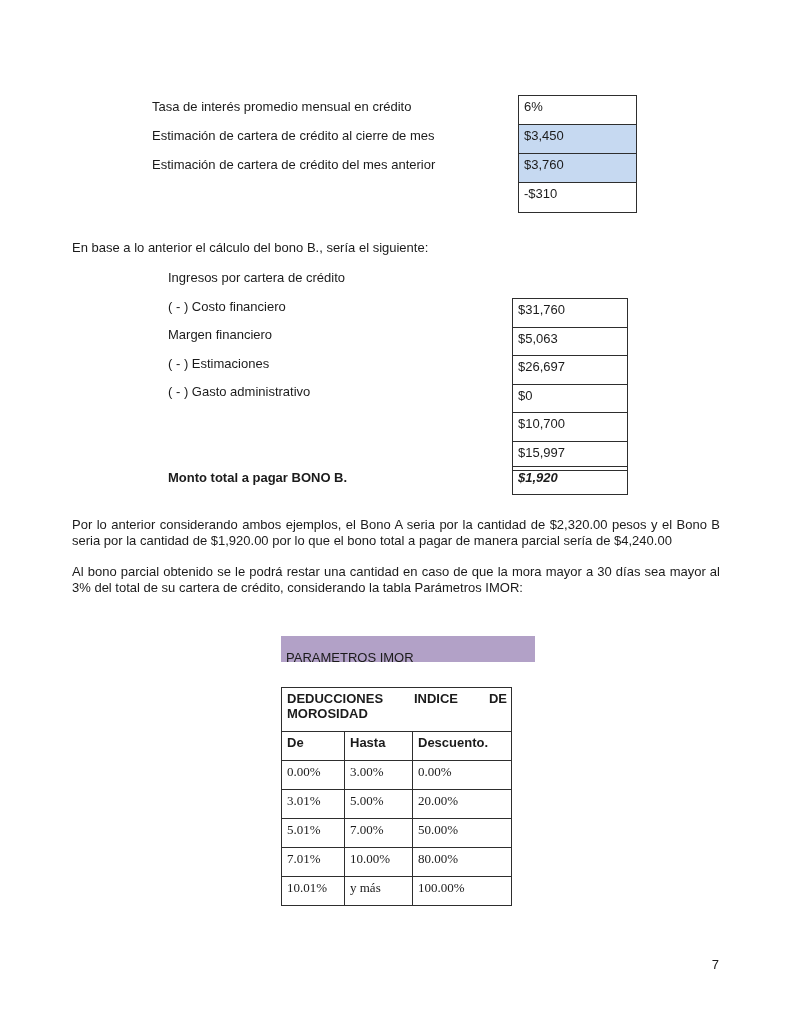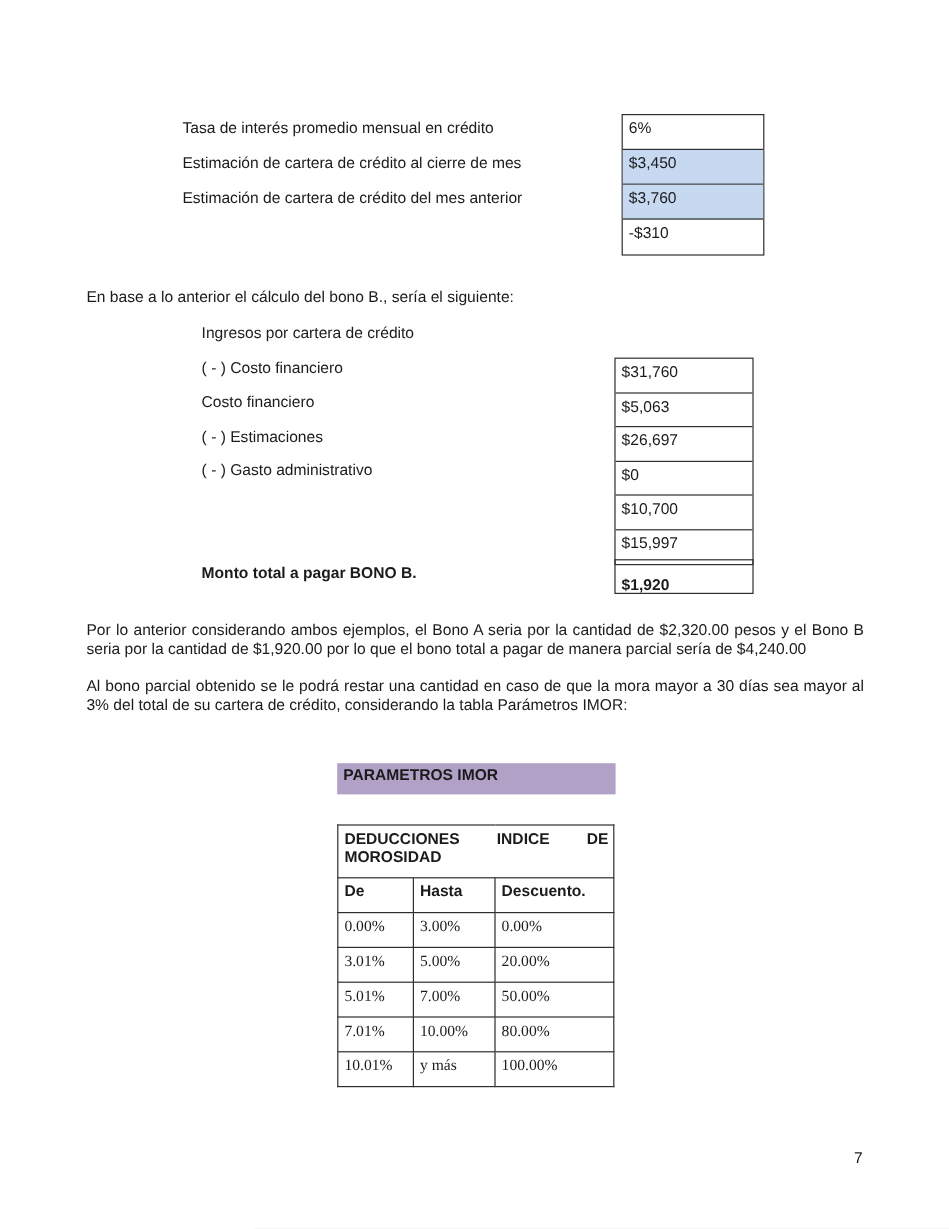--- a/index.html
+++ b/index.html
@@ -30,28 +30,28 @@
   .intro{position:absolute;left:72px;top:240px;width:650px;}
   
   .bono-labels{position:absolute;left:168px;top:266px;}
   .bono-labels .lbl{height:28.5px;box-sizing:border-box;padding-top:4px;white-space:nowrap;}
   .bono-values{position:absolute;left:512px;top:266px;width:116px;border:1px solid var(--border-dark);box-sizing:border-box;margin-top:32px;}
   .bono-values .val{height:28.5px;box-sizing:border-box;padding:3px 4px 0 5px;border-bottom:1px solid var(--border-dark);}
   .bono-values .val:last-child{border-bottom:none;}
   
   .total-label{position:absolute;left:168px;top:470px;font-weight:bold;white-space:nowrap;}
   .total-value{position:absolute;left:512px;top:466px;width:116px;height:29px;box-sizing:border-box;
-    border:1px solid var(--border-dark);padding:13px 4px 0 5px;font-weight:bold;}
+    border:1px solid var(--border-dark);padding:3px 4px 0 5px;font-weight:bold;font-style:italic;}
   
   .para{position:absolute;left:72px;width:648px;line-height:16px;text-align:justify;}
   .para.p1{top:517px;}
   .para.p2{top:564px;}
   
-  .banner{position:absolute;left:281px;top:636px;width:232px;height:26px;box-sizing:border-box;
-    background:var(--banner-purple);padding:2px 0 0 5px;font-weight:bold;}
+  .banner{position:absolute;left:281px;top:636px;width:254px;height:26px;box-sizing:border-box;
+    background:var(--banner-purple);padding:14px 0 0 5px;}
   
   .imor{position:absolute;left:281px;top:687px;border-collapse:collapse;table-layout:fixed;width:230px;}
   .imor td{border:1px solid var(--border-dark);vertical-align:top;padding:3px 4px 0 5px;}
   .imor td.title-cell{height:40px;font-weight:bold;text-align:justify;}
   .imor td.colhead{height:25px;font-weight:bold;}
   .imor td.cell{height:25px;font-family:Liberation Serif, serif;}
   
   .page-num{position:absolute;top:957px;right:72px;}
 </style>
 </head>
@@ -69,21 +69,21 @@
     <div class="val hl">$3,450</div>
     <div class="val hl">$3,760</div>
     <div class="val">-$310</div>
   </div>
 
   <div class="intro">En base a lo anterior el cálculo del bono B., sería el siguiente:</div>
 
   <div class="bono-labels">
     <div class="lbl">Ingresos por cartera de crédito</div>
     <div class="lbl">( - ) Costo financiero</div>
-    <div class="lbl">Costo financiero</div>
+    <div class="lbl">Margen financiero</div>
     <div class="lbl">( - ) Estimaciones</div>
     <div class="lbl">( - ) Gasto administrativo</div>
   </div>
   <div class="bono-values">
     <div class="val">$31,760</div>
     <div class="val">$5,063</div>
     <div class="val">$26,697</div>
     <div class="val">$0</div>
     <div class="val">$10,700</div>
     <div class="val">$15,997</div>

